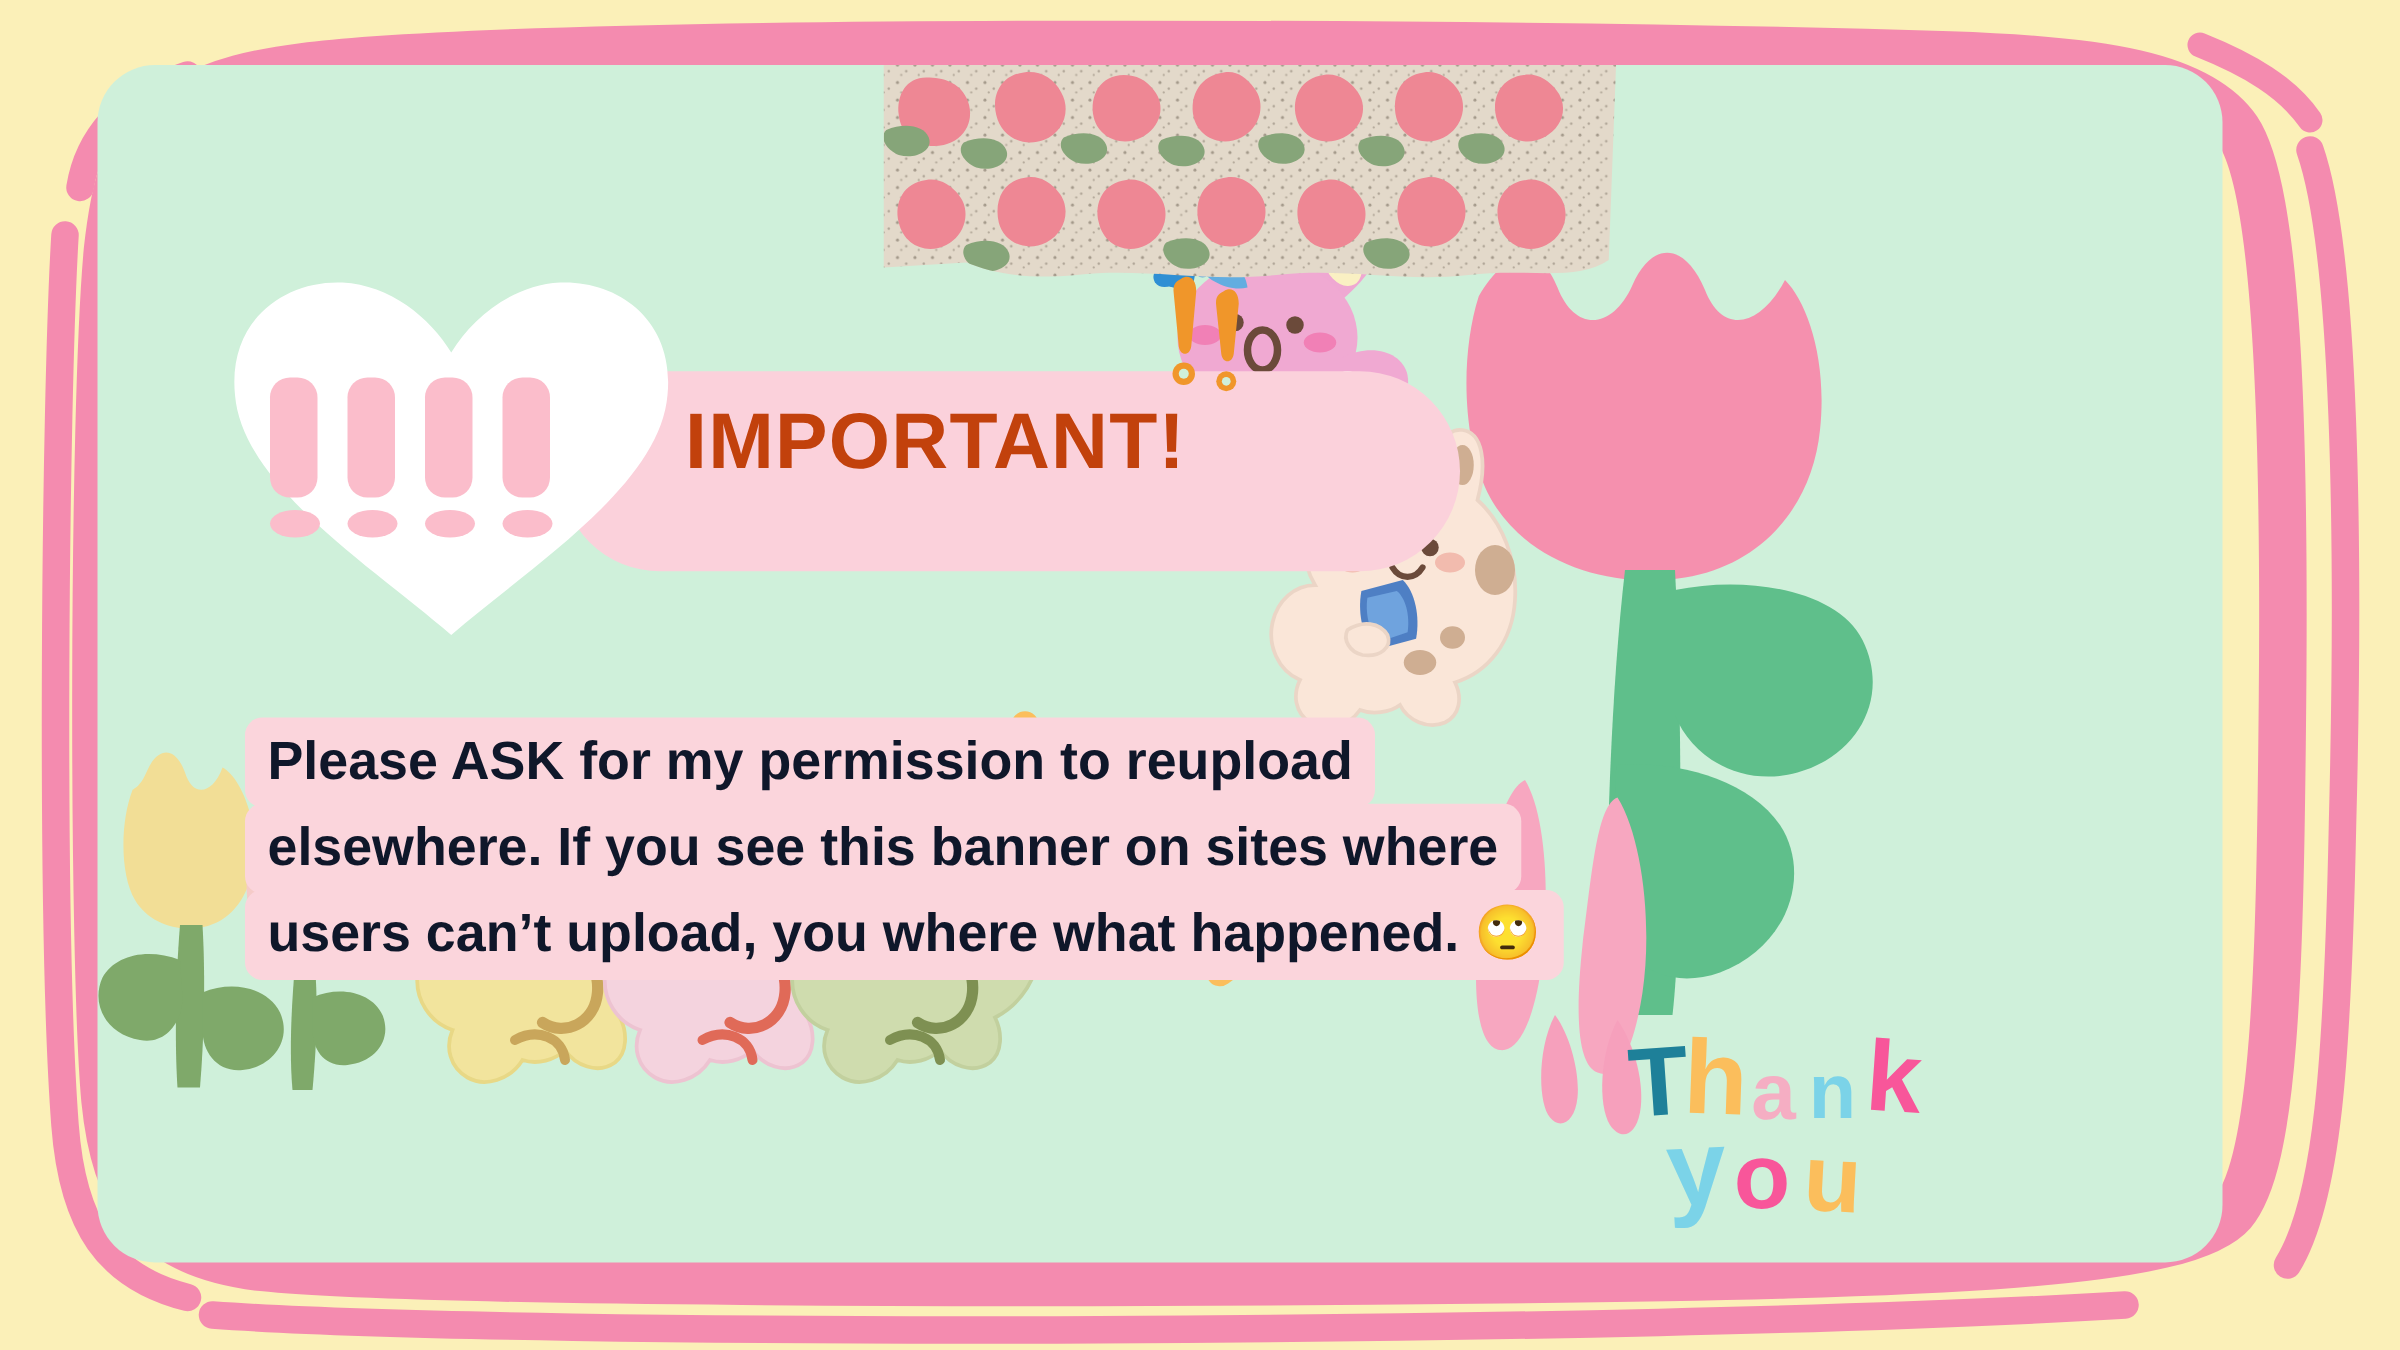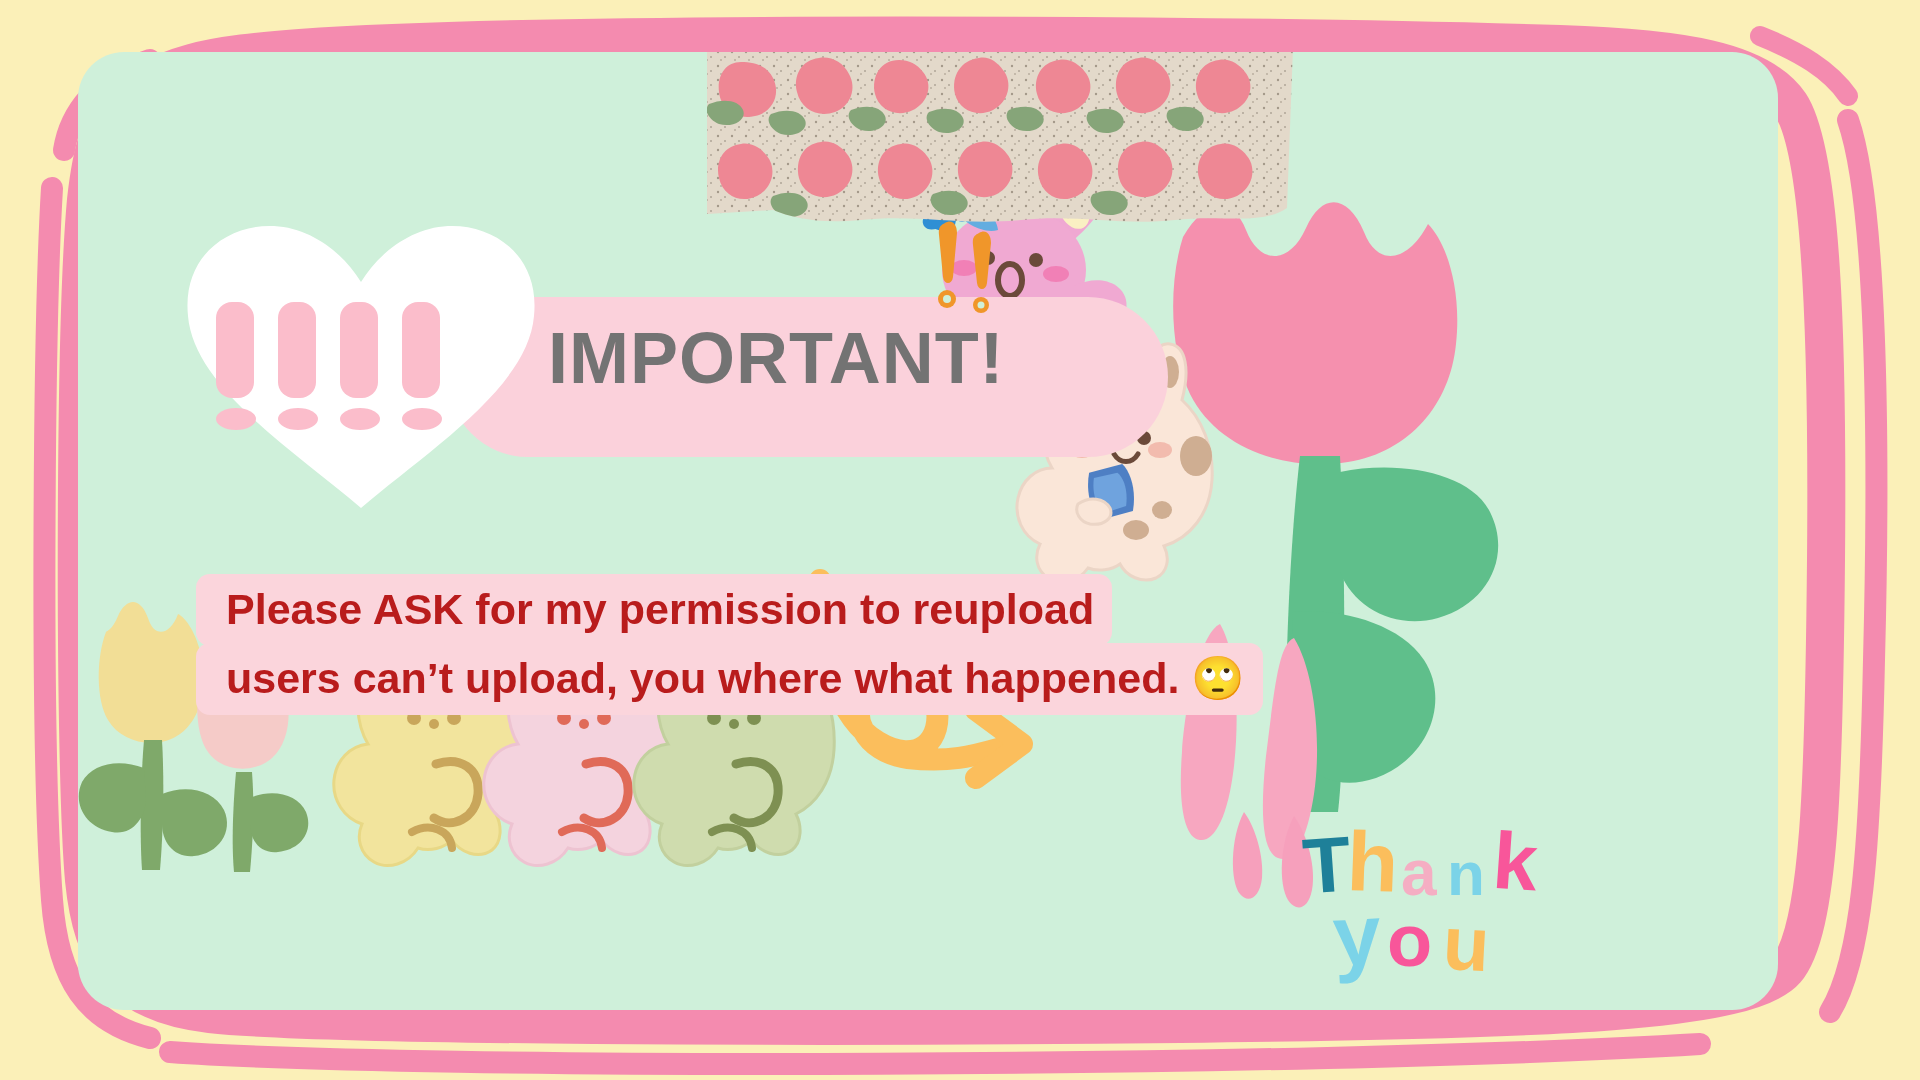--- a/index.html
+++ b/index.html
@@ -39,37 +39,37 @@
   .bang b{ display:block; width:40px; height:22px; background:#FBBDCB; border-radius:50%; margin-top:10px;}
 
   
   .imp-pill{
     position:absolute; left:370px; top:245px;
     width:720px; height:160px;
     background:#FBD1DB; border-radius:80px; z-index:2;
   }
   .imp-text{
     position:absolute; left:470px; top:265px;
-    font-size:72px; font-weight:bold; letter-spacing:1px;
-    color:#737373; z-index:5; white-space:nowrap;
+    font-size:63px; font-weight:bold; letter-spacing:1px;
+    color:#c2410c; z-index:5; white-space:nowrap;
     font-family:"Liberation Sans", sans-serif;
   }
 
   
   .body-block{
     position:absolute; left:118px; top:522px; z-index:5;
     width:1040px;
   }
   .bline{
     display:inline-block;
     background:#FBD5DC;
-    color:#b91c1c;
+    color:#0f172a;
     font-size:43px; font-weight:bold;
     line-height:58px;
-    padding:6px 18px 8px 30px;
+    padding:6px 18px 8px 18px;
     border-radius:14px;
     white-space:nowrap;
     margin-bottom:-3px;
   }
 
   
   .ex-orange{ position:absolute; z-index:6; }
 
   
   .thanks{ position:absolute; left:1225px; top:760px; z-index:7; width:290px; height:200px;}
@@ -323,20 +323,21 @@
       <path d="M12,6 C18,2 24,6 24,16 L20,60 C19,68 11,68 10,60 L6,18 C5,10 8,8 12,6 Z" fill="#F0962A"></path>
       <circle cx="14" cy="82" r="9" fill="#F0962A"></circle>
       <circle cx="14" cy="82" r="4" fill="#CFF0DA"></circle>
       <path d="M46,16 C52,12 58,16 58,26 L54,66 C53,74 45,74 44,66 L40,28 C39,20 42,18 46,16 Z" fill="#F0962A"></path>
       <circle cx="48" cy="88" r="8" fill="#F0962A"></circle>
       <circle cx="48" cy="88" r="3.5" fill="#CFF0DA"></circle>
     </svg>
 
     <div class="body-block">
       <div><span class="bline"> Please ASK for my permission to reupload</span></div>
+      <div><span class="bline">elsewhere. If you see this banner on sites where</span></div>
       <div><span class="bline">users can’t upload, you where what happened. 🙄</span></div>
     </div>
 
     <div class="thanks">
       <span class="tl" style="left:0px;  top:8px;  font-size:78px; color:#1E8099; transform:rotate(-4deg);">T</span>
       <span class="tl" style="left:44px; top:2px;  font-size:84px; color:#FBBE5C; transform:rotate(2deg);">h</span>
       <span class="tl" style="left:98px; top:24px; font-size:64px; color:#F5AEC3;">a</span>
       <span class="tl" style="left:144px;top:26px; font-size:62px; color:#7BD3E8;">n</span>
       <span class="tl" style="left:190px;top:4px;  font-size:80px; color:#F8569A; transform:rotate(4deg);">k</span>
       <span class="tl" style="left:30px; top:74px; font-size:86px; color:#7BD3E8; transform:rotate(-3deg);">y</span>

